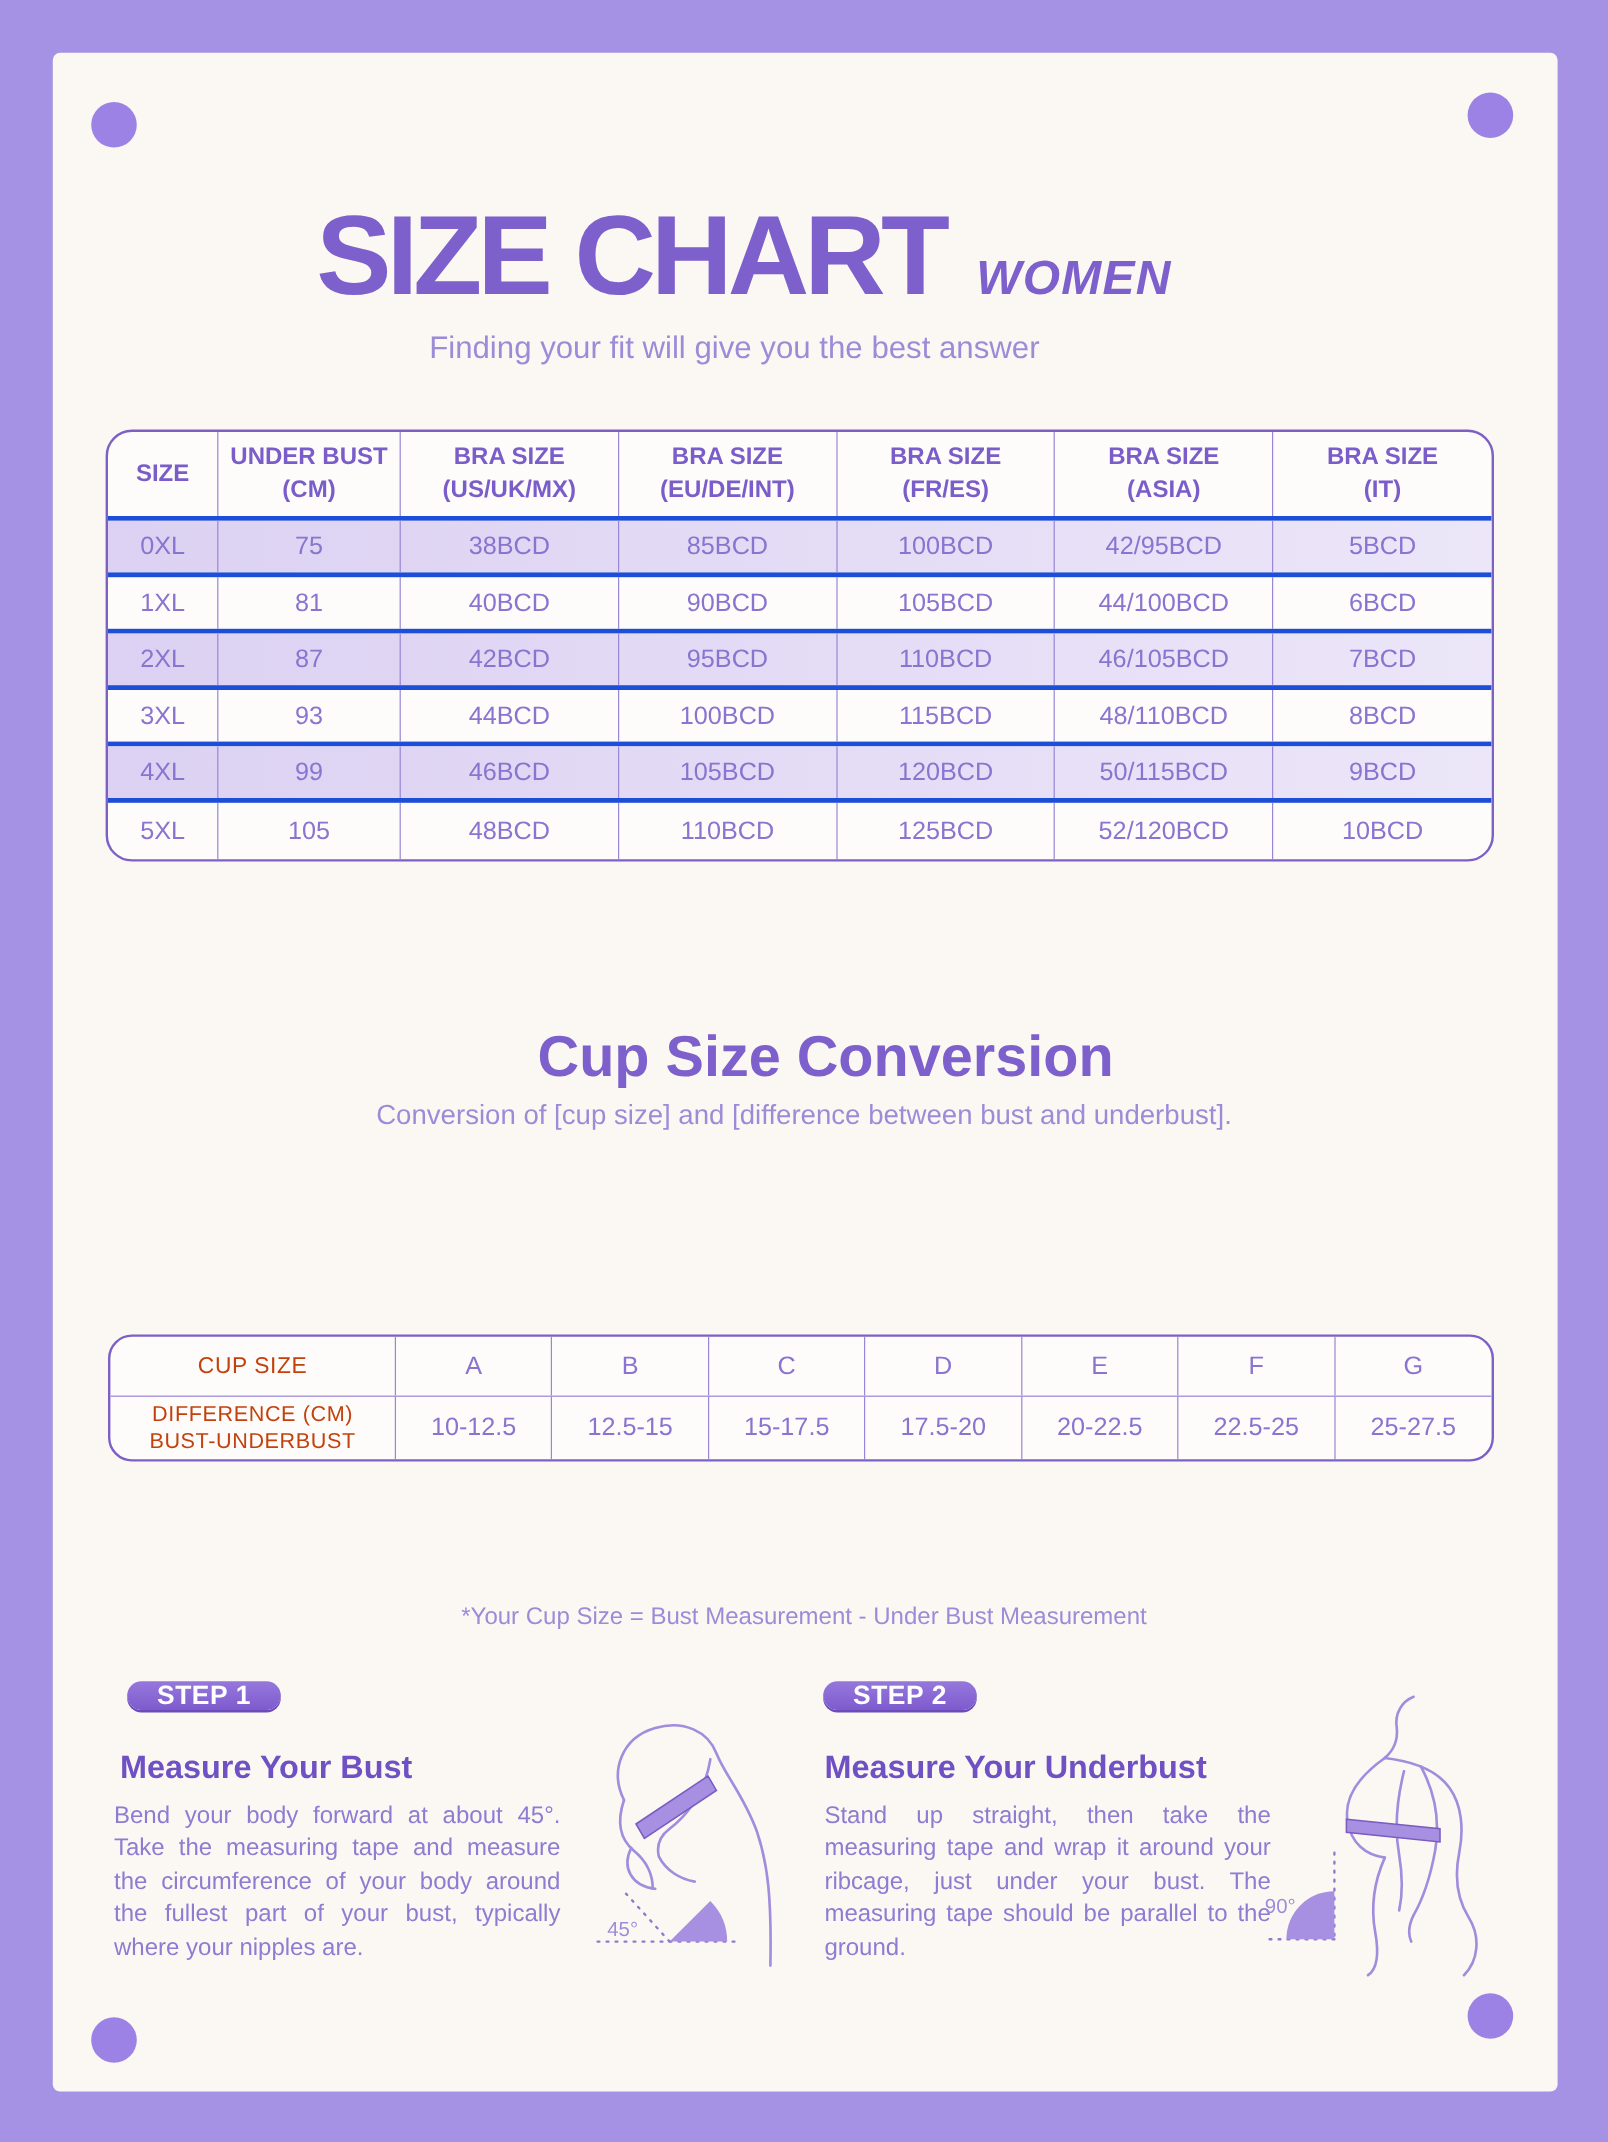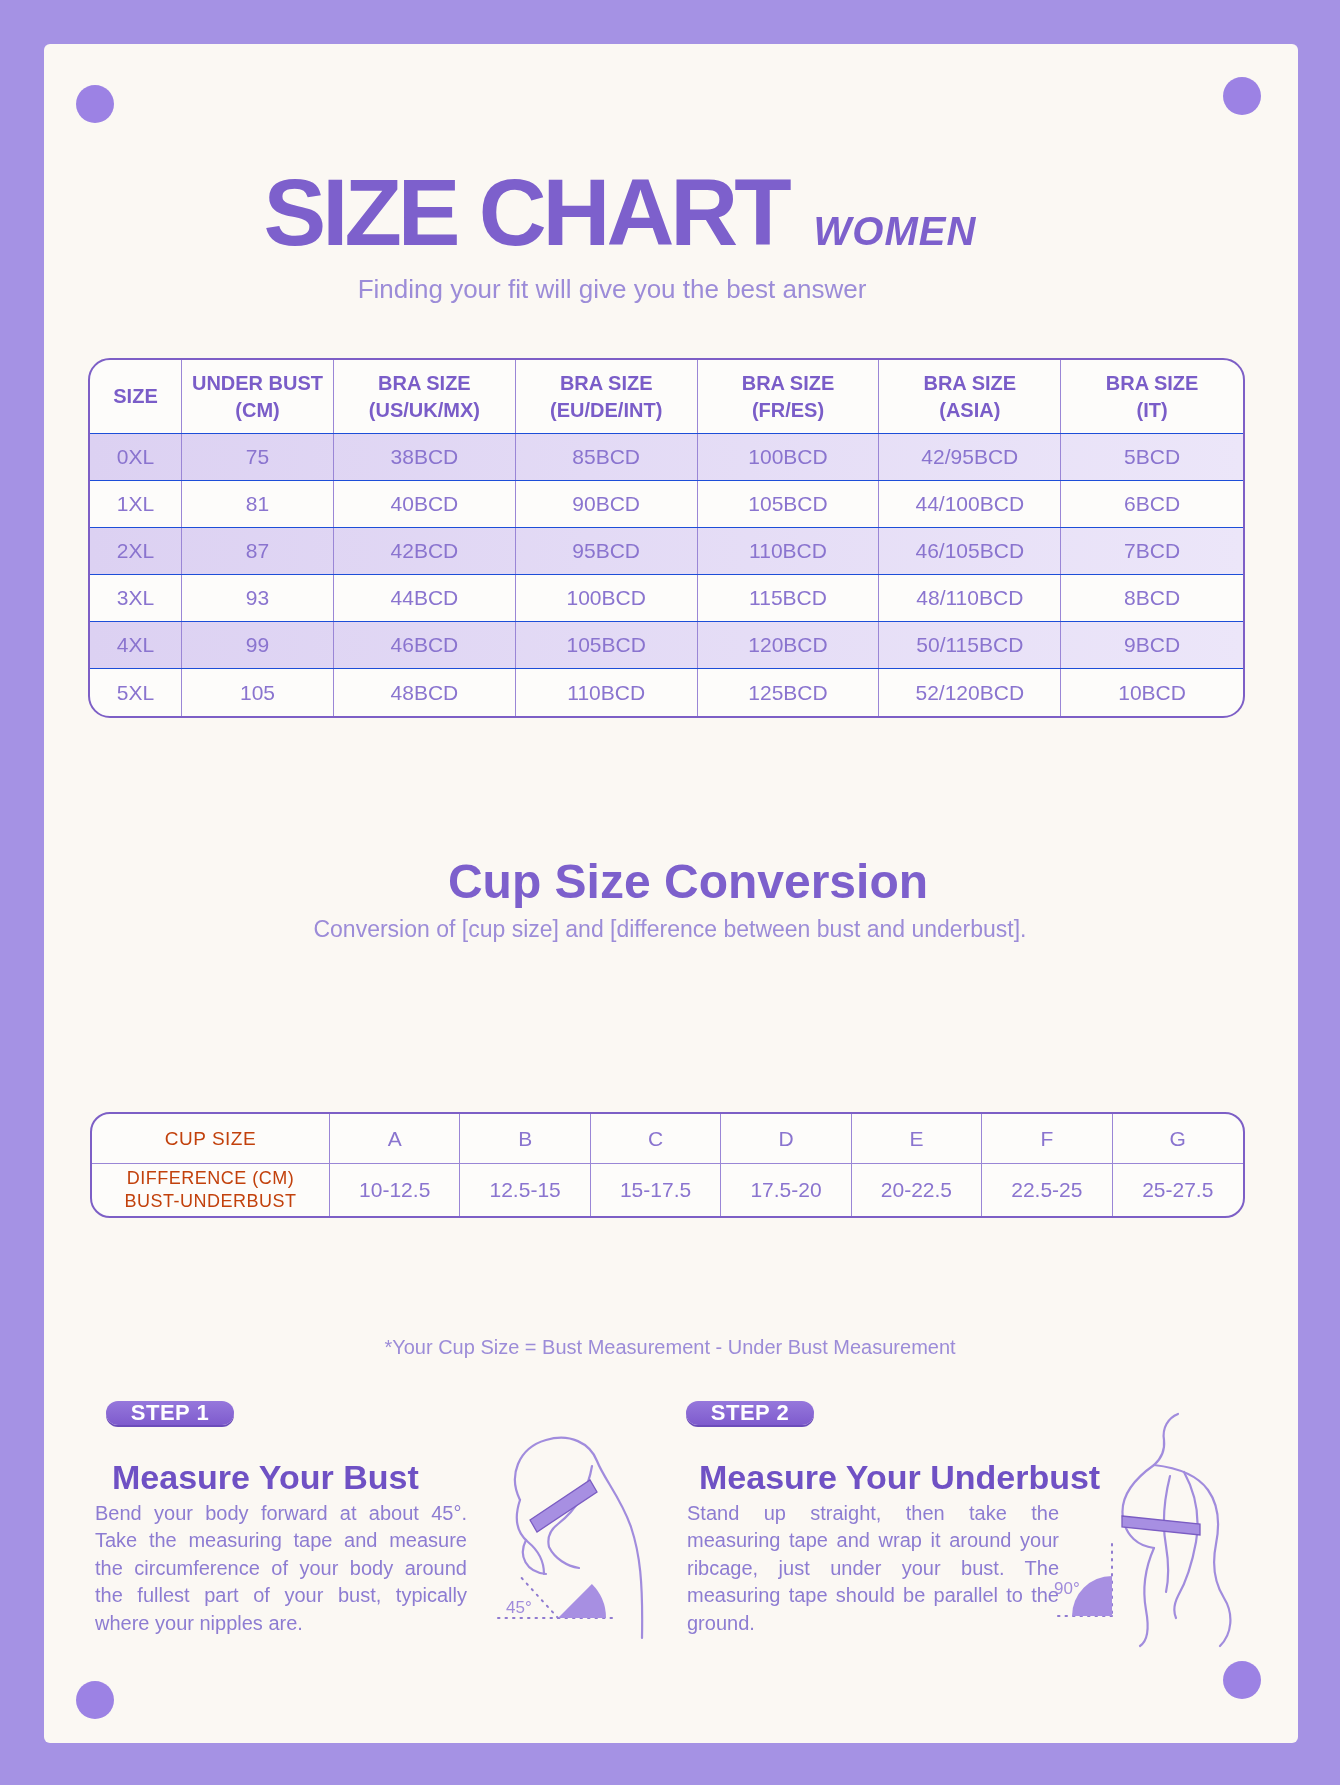--- a/index.html
+++ b/index.html
@@ -14,21 +14,21 @@
 
   
   .header-block{position:absolute;left:0;top:166px;width:100%;text-align:center;transform:translateX(-58px);}
   .title-line{display:flex;justify-content:center;align-items:baseline;gap:26px;}
   .main-title{font-size:94px;font-weight:bold;letter-spacing:-4px;color:#7d60cc;line-height:1.0;margin-left:16px;}
   .title-audience{font-size:40px;font-weight:bold;font-style:italic;color:#7d60cc;letter-spacing:1px;}
   .page-subtitle{margin-top:14px;font-size:26px;color:#9c8cd8;}
 
   
   .sizetable{position:absolute;left:88px;top:358px;width:1157px;border:2px solid #7d5fc6;border-radius:22px;overflow:hidden;background:#fdfcfa;}
-  .srow{display:grid;grid-template-columns:92px 152px 1fr 1fr 1fr 1fr 1fr;border-bottom:1px solid #1d4ed8;height:47px;}
+  .srow{display:grid;grid-template-columns:92px 152px 1fr 1fr 1fr 1fr 1fr;border-bottom:4px solid #1d4ed8;height:47px;}
   .srow.shead{height:74px;}
   .srow:last-child{border-bottom:0;}
   .srow.shade{background:linear-gradient(90deg,#dcd1f2 0%,#ece6f9 100%);}
   .scell{border-right:1px solid #9a86d6;display:flex;flex-direction:column;align-items:center;justify-content:center;font-size:21px;color:#8a74cf;text-align:center;}
   .scell:last-child{border-right:0;}
   .scell.hcell{font-weight:bold;color:#7a5dc8;font-size:20px;line-height:1.35;}
 
   
   .sec-title{position:absolute;left:0;width:100%;text-align:center;font-weight:bold;color:#7d60cc;}
   #cup-title{top:854px;font-size:48px;padding-left:36px;}
@@ -41,21 +41,21 @@
   .ccell:last-child{border-right:0;}
   .ccell.clabel{font-size:19px;color:#c2410c;letter-spacing:0.5px;}
   .ccell.clabel div{font-size:18px;line-height:1.3;}
 
   
   #measure-title{top:1276px;font-size:45px;}
   #measure-sub{top:1336px;font-size:20px;}
   .badge{position:absolute;width:128px;height:24px;border-radius:21px;background:linear-gradient(180deg,#9678dc,#7e5bcd);box-shadow:0 2px 0 #6b4cba;color:#ffffff;font-weight:bold;font-size:22px;display:flex;align-items:center;justify-content:center;letter-spacing:0.5px;}
   #badge1{left:106px;top:1401px;}
   #badge2{left:686px;top:1401px;}
-  .step-h{position:absolute;font-size:34px;font-weight:bold;color:#6f51c4;margin-left:12px;}
+  .step-h{position:absolute;font-size:27px;font-weight:bold;color:#6f51c4;}
   #steph1{left:100px;top:1458px;}
   #steph2{left:687px;top:1458px;}
   .step-p{position:absolute;width:372px;font-size:20px;line-height:1.37;color:#8d7cd2;text-align:justify;}
   #stepp1{left:95px;top:1500px;}
   #stepp2{left:687px;top:1500px;}
   .fig{position:absolute;}
   #fig1{left:478px;top:1422px;width:190px;height:218px;}
   #fig2{left:1050px;top:1408px;width:245px;height:240px;}
 </style>
 </head>

